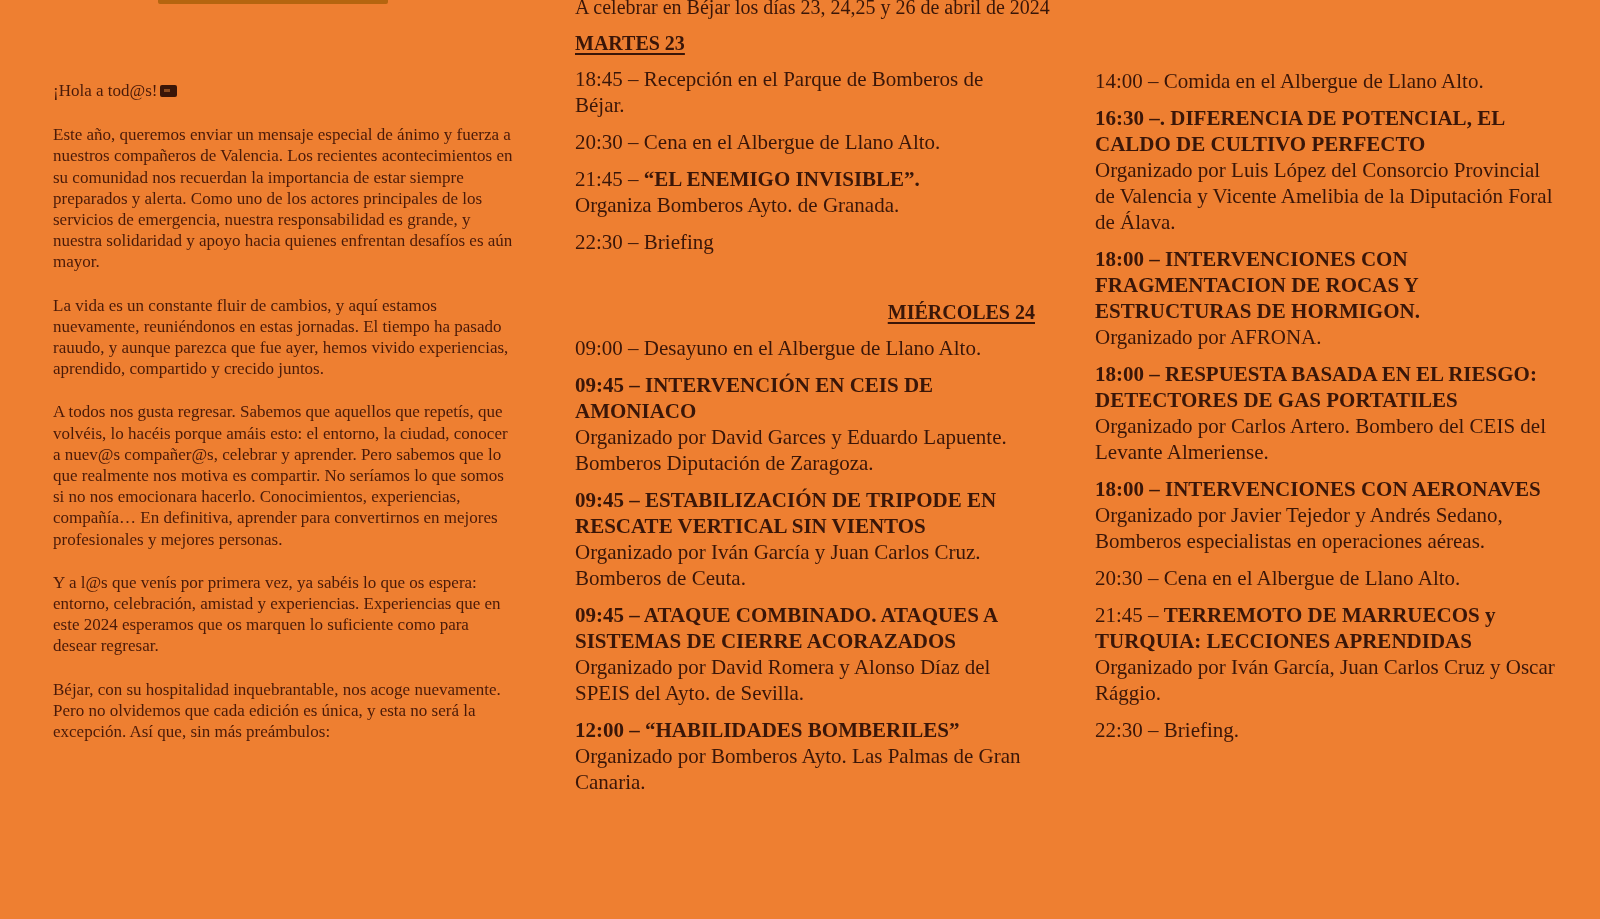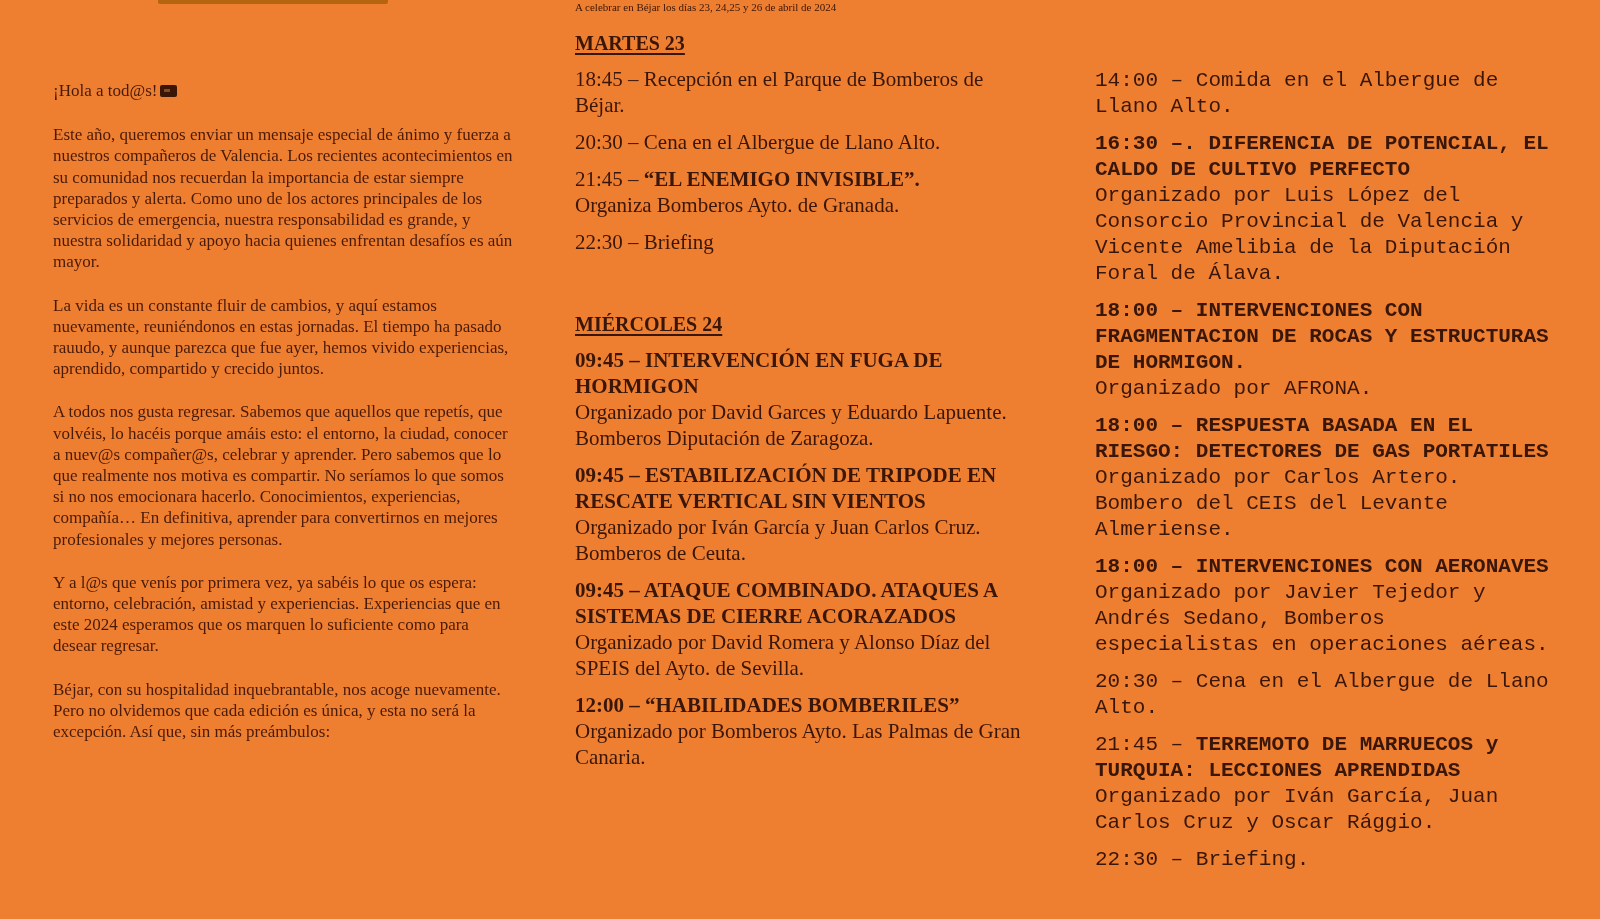--- a/index.html
+++ b/index.html
@@ -68,38 +68,38 @@
   
   .col {
     position: absolute;
     font-size: 21px;
     line-height: 26px;
     color: #3a1608;
   }
   .col-mid { left: 575px; top: 0; width: 460px; }
   .col-right { left: 1095px; top: 68px; width: 460px; }
   .subtitle {
-    font-size: 11px;
+    font-size: 20px;
     line-height: 17px;
     margin-top: -1px;
     white-space: nowrap;
   }
   .day {
     font-weight: bold;
     text-decoration: underline;
     text-decoration-thickness: 2px;
     text-underline-offset: 3px;
     font-size: 20px;
     margin: 14px 0 10px 0;
   }
-  .day.second { margin-top: 56px; }
+  .day.second { margin-top: 44px; text-align: right; }
   .entry { margin: 0 0 11px 0; }
   .entry .title { font-weight: bold; }
   .entry.gap-after { margin-bottom: 34px; }
-  .col-right .entry { margin-bottom: 11px; font-family: Liberation Mono, monospace; }
+  .col-right .entry { margin-bottom: 11px; }
 </style>
 </head>
 <body>
 
 <div class="top-bar"></div>
 
 <div class="intro">
   <p class="greeting"><span>¡Hola a tod@s!</span><span class="emoji-box"></span></p>
   <p>Este año, queremos enviar un mensaje especial de ánimo y fuerza a nuestros compañeros de Valencia. Los recientes acontecimientos en su comunidad nos recuerdan la importancia de estar siempre preparados y alerta. Como uno de los actores principales de los servicios de emergencia, nuestra responsabilidad es grande, y nuestra solidaridad y apoyo hacia quienes enfrentan desafíos es aún mayor.</p>
   <p>La vida es un constante fluir de cambios, y aquí estamos nuevamente, reuniéndonos en estas jornadas. El tiempo ha pasado rauudo, y aunque parezca que fue ayer, hemos vivido experiencias, aprendido, compartido y crecido juntos.</p>
@@ -111,21 +111,22 @@
 <div class="col col-mid">
   <div class="subtitle">A celebrar en Béjar los días 23, 24,25 y 26 de abril de 2024</div>
 
   <div class="day">MARTES 23</div>
   <div class="entry"><span>18:45 – </span><span>Recepción en el Parque de Bomberos de Béjar.</span></div>
   <div class="entry"><span>20:30 – </span><span>Cena en el Albergue de Llano Alto.</span></div>
   <div class="entry"><span>21:45 – </span><span class="title">“EL ENEMIGO INVISIBLE”.</span><br><span>Organiza Bomberos Ayto. de Granada.</span></div>
   <div class="entry"><span>22:30 – </span><span>Briefing</span></div>
 
   <div class="day second">MIÉRCOLES 24</div>
-  <div class="entry"><span class="title">09:45 – </span><span class="title">INTERVENCIÓN EN FUGA DE HORMIGON</span><br><span>Organizado por David Garces y Eduardo Lapuente. Bomberos Diputación de Zaragoza.</span></div>
+  <div class="entry"><span>09:00 – </span><span>Desayuno en el Albergue de Llano Alto.</span></div>
+  <div class="entry"><span class="title">09:45 – </span><span class="title">INTERVENCIÓN EN CEIS DE AMONIACO</span><br><span>Organizado por David Garces y Eduardo Lapuente. Bomberos Diputación de Zaragoza.</span></div>
   <div class="entry"><span class="title">09:45 – </span><span class="title">ESTABILIZACIÓN DE TRIPODE EN RESCATE VERTICAL SIN VIENTOS</span><br><span>Organizado por Iván García y Juan Carlos Cruz. Bomberos de Ceuta.</span></div>
   <div class="entry"><span class="title">09:45 – </span><span class="title">ATAQUE COMBINADO. ATAQUES A SISTEMAS DE CIERRE ACORAZADOS</span><br><span>Organizado por David Romera y Alonso Díaz del SPEIS del Ayto. de Sevilla.</span></div>
   <div class="entry"><span class="title">12:00 – </span><span class="title">“HABILIDADES BOMBERILES”</span><br><span>Organizado por Bomberos Ayto. Las Palmas de Gran Canaria.</span></div>
 </div>
 
 <div class="col col-right">
   <div class="entry gap-after"><span>14:00 – </span><span>Comida en el Albergue de Llano Alto.</span></div>
   <div class="entry"><span class="title">16:30 –. </span><span class="title">DIFERENCIA DE POTENCIAL, EL CALDO DE CULTIVO PERFECTO</span><br><span>Organizado por Luis López del Consorcio Provincial de Valencia y Vicente Amelibia de la Diputación Foral de Álava.</span></div>
   <div class="entry"><span class="title">18:00 – </span><span class="title">INTERVENCIONES CON FRAGMENTACION DE ROCAS Y ESTRUCTURAS DE HORMIGON.</span><br><span>Organizado por AFRONA.</span></div>
   <div class="entry"><span class="title">18:00 – </span><span class="title">RESPUESTA BASADA EN EL RIESGO: DETECTORES DE GAS PORTATILES</span><br><span>Organizado por Carlos Artero. Bombero del CEIS del Levante Almeriense.</span></div>

